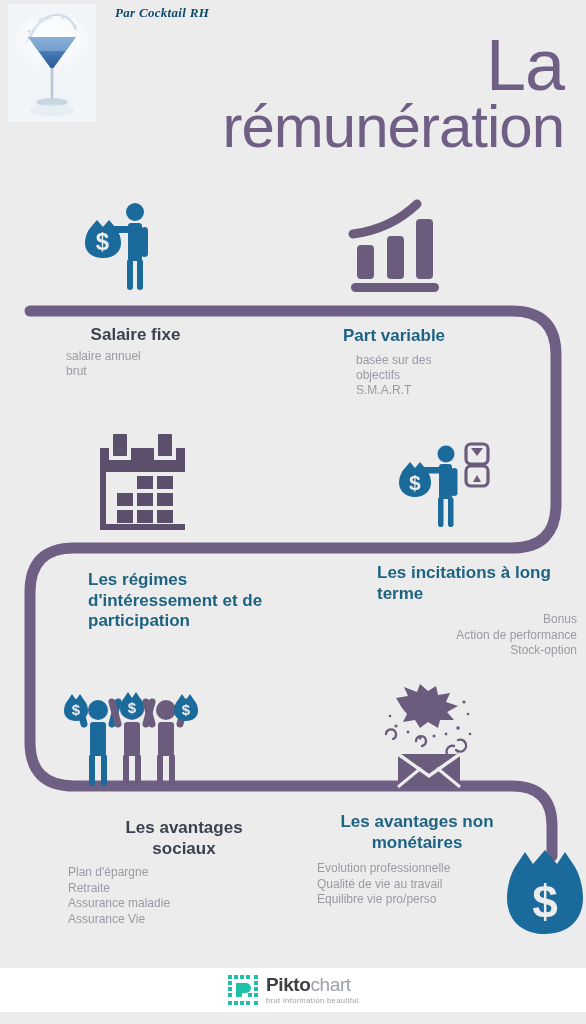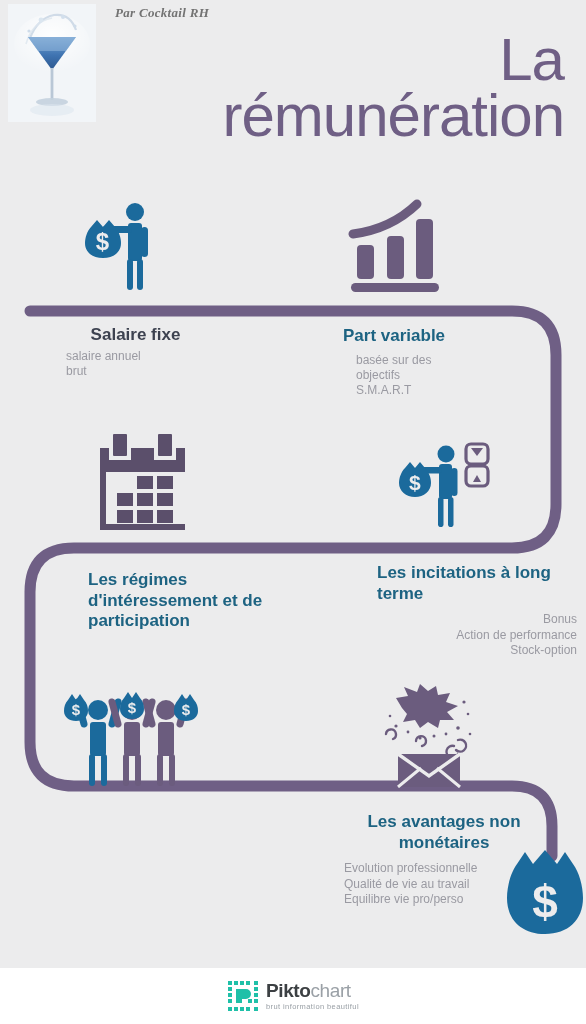--- a/index.html
+++ b/index.html
@@ -23,29 +23,29 @@
       radial-gradient(ellipse 40px 26px at 50% 30%, rgba(180,200,225,.55), rgba(255,255,255,0) 70%),
       linear-gradient(180deg,#f7f9fb 0%,#eef2f6 45%,#e9eef3 100%);
     overflow:hidden;
   }
   #cocktail-photo svg { display:block; }
 
   #byline {
     position:absolute; left:115px; top:5px;
     font-family:"Liberation Serif", serif;
     font-style:italic; font-weight:700;
-    font-size:13px; color:#737373; letter-spacing:.3px;
+    font-size:13px; color:#0c4a6e; letter-spacing:.3px;
   }
 
   #main-title {
     position:absolute; left:0; top:32px; width:586px;
     text-align:right; padding-right:22px;
     color:#6f5f85; font-weight:400; line-height:.93;
   }
-  #main-title .l1 { display:block; font-size:60px; letter-spacing:-1px; }
+  #main-title .l1 { display:block; font-size:72px; letter-spacing:-1px; }
   #main-title .l2 { display:block; font-size:60px; letter-spacing:-1px; }
 
   
   #snake { position:absolute; left:0; top:0; width:586px; height:968px; pointer-events:none; }
 
   
   .icon-box { position:absolute; }
 
   
   .block { position:absolute; }
@@ -56,21 +56,21 @@
   .block .bd {
     font-size:12px; font-weight:400; color:#9a9aa2;
     line-height:1.28; white-space:pre-line;
   }
   .hd-navy { color:#3d4250; }
   .hd-teal { color:#1d6382; }
   .center { text-align:center; }
 
   
   #footer {
-    position:absolute; left:0; top:968px; width:586px; height:56px;
+    position:absolute; left:0; top:968px; width:586px; height:44px;
     background:#ffffff; display:flex; align-items:center; justify-content:center;
   }
   #pikto { display:flex; align-items:center; gap:7px; }
   #pikto-mark { width:32px; height:32px; }
   #pikto-words { line-height:1; }
   #pikto-words .w1 { font-size:19px; color:#3c4043; letter-spacing:-.4px; }
   #pikto-words .w1 b { font-weight:700; }
   #pikto-words .w1 span.light { font-weight:400; color:#9aa0a6; }
   #pikto-words .w2 { font-size:7.5px; color:#9aa0a6; letter-spacing:.4px; margin-top:3px; }
 </style>
@@ -301,22 +301,30 @@
   </div>
 
   <div class="block" style="left:377px; top:563px; width:200px;">
     <div class="hd hd-teal">Les incitations à long
 terme</div>
     <div class="bd" style="margin-top:8px;text-align:right;">Bonus
 Action de performance
 Stock-option</div>
   </div>
 
-
-  <div class="block" style="left:344px; top:812px; width:200px;">
+  <div class="block" style="left:68px; top:818px; width:210px;">
+    <div class="hd hd-navy center" style="padding-left:22px;">Les avantages
+sociaux</div>
+    <div class="bd" style="margin-top:6px;">Plan d'épargne
+Retraite
+Assurance maladie
+Assurance Vie</div>
+  </div>
+
+  <div class="block" style="left:317px; top:812px; width:200px;">
     <div class="hd hd-teal center">Les avantages non
 monétaires</div>
     <div class="bd" style="margin-top:8px;">Evolution professionnelle
 Qualité de vie au travail
 Equilibre vie pro/perso</div>
   </div>
 
 </div>
 
 <div id="footer">

